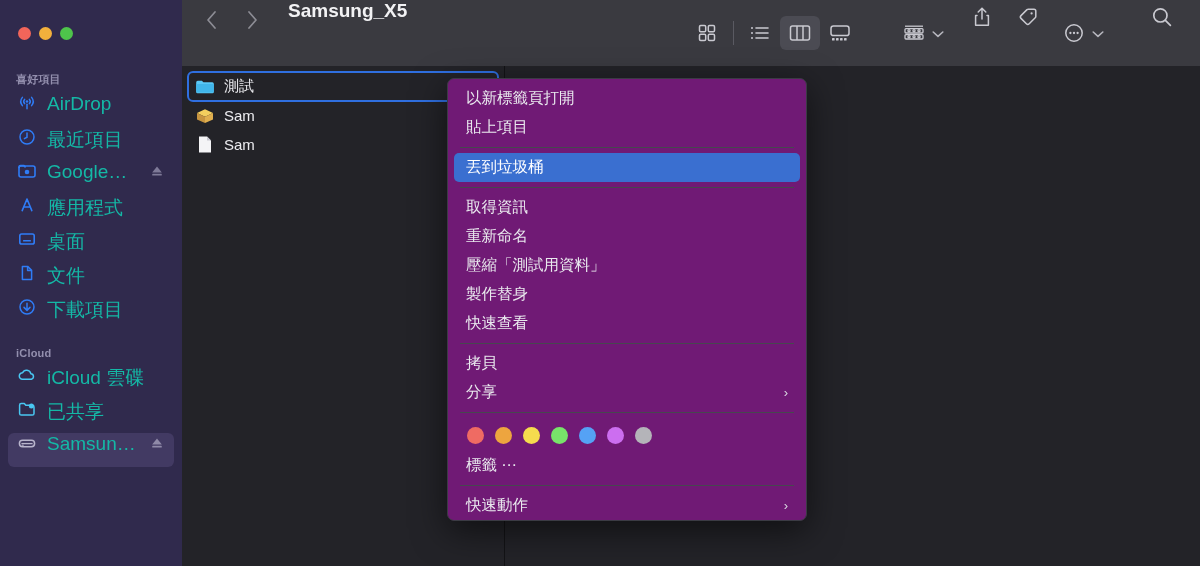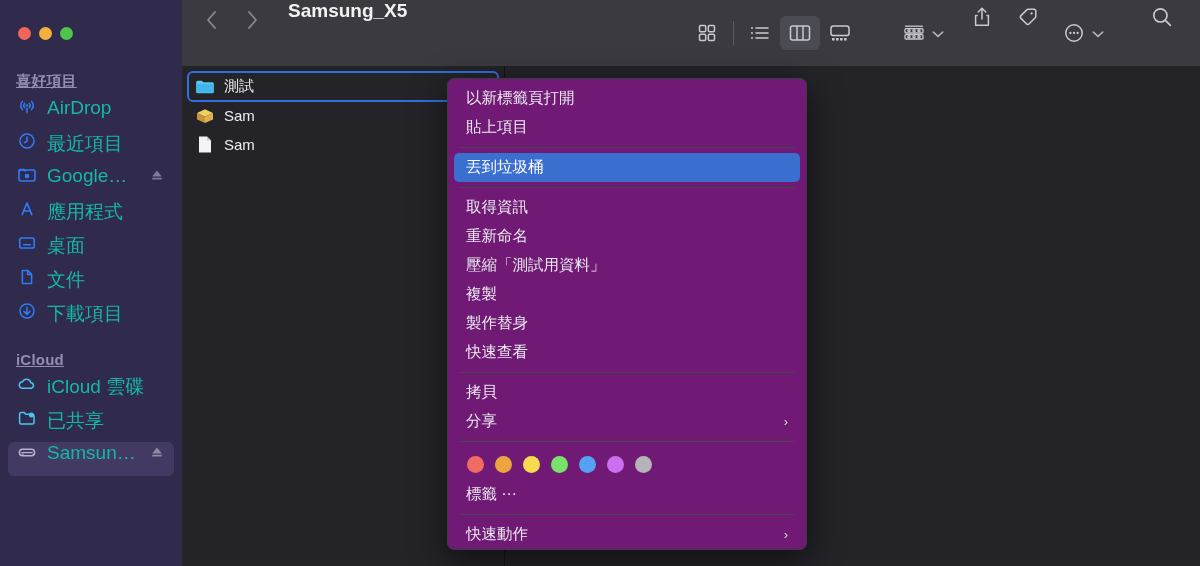--- a/index.html
+++ b/index.html
@@ -42,26 +42,25 @@
   }
   .tl {
     width: 13px; height: 13px; border-radius: 50%;
     display: block;
   }
   .tl.red    { background: #f2655a; }
   .tl.yellow { background: #f2b03c; }
   .tl.green  { background: #4ec44b; }
 
   .sb-section {
-    font-size: 15px;
+    font-size: 11px;
     font-weight: bold;
     color: #938fae;
     padding: 6px 0 6px 16px;
     letter-spacing: .2px;
-    text-decoration: underline;
   }
   .sb-item {
     height: 34px;
     display: flex;
     align-items: flex-start;
     margin: 0 8px;
     border-radius: 6px;
     padding: 0 8px;
     box-sizing: border-box;
     color: #14b8a6;
@@ -555,23 +554,20 @@
       <div class="mi">
         <span class="mi-label">取得資訊</span>
       </div>
       <div class="mi">
         <span class="mi-label">重新命名</span>
       </div>
       <div class="mi">
         <span class="mi-label">壓縮「測試用資料」</span>
       </div>
       <div class="mi">
-        <span class="mi-label">複製</span>
-      </div>
-      <div class="mi">
         <span class="mi-label">製作替身</span>
       </div>
       <div class="mi">
         <span class="mi-label">快速查看</span>
       </div>
 
       <div class="msep"></div>
 
       <div class="mi">
         <span class="mi-label">拷貝</span>

